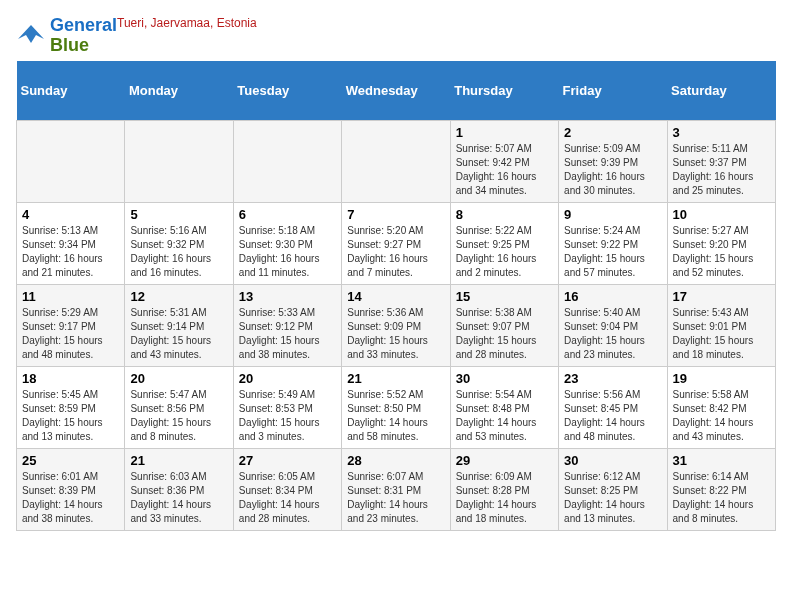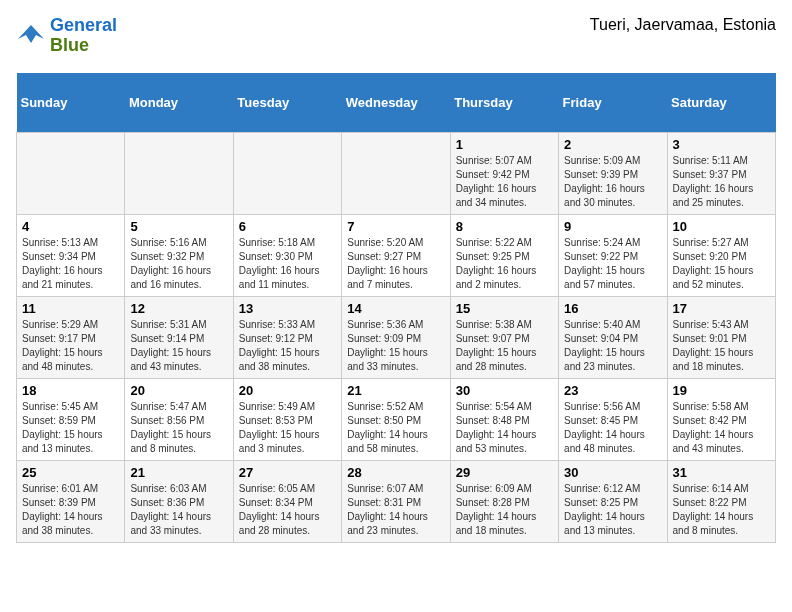--- a/index.html
+++ b/index.html
@@ -5,23 +5,23 @@
     * { box-sizing: border-box; margin: 0; padding: 0; }
     body {
       font-family: Arial, sans-serif;
       background: #fff;
       width: 792px;
       min-height: 612px;
       padding: 16px;
     }
     .header {
       display: flex;
-      justify-content: space-between;
+      justify-content: flex-start;
       align-items: flex-start;
-      margin-bottom: 17px;
+      margin-bottom: 5px;
     }
     .logo {
       display: flex;
       align-items: center;
       gap: 4px;
     }
     .logo-text {
       font-size: 18px;
       font-weight: bold;
       color: #333;
@@ -37,23 +37,23 @@
     .title-block {
       text-align: right;
     }
     .title-block h1 {
       font-size: 36px;
       font-weight: bold;
       color: #333;
       line-height: 1.1;
     }
     .title-block h2 {
-      font-size: 16px;
+      font-size: 12px;
       font-weight: normal;
-      color: #000000;
+      color: #b91c1c;
     }
     table {
       width: 100%;
       border-collapse: collapse;
       font-size: 11px;
     }
     thead tr th {
       background-color: #2e7bc4;
       color: #fff;
       padding: 22px 4px;

